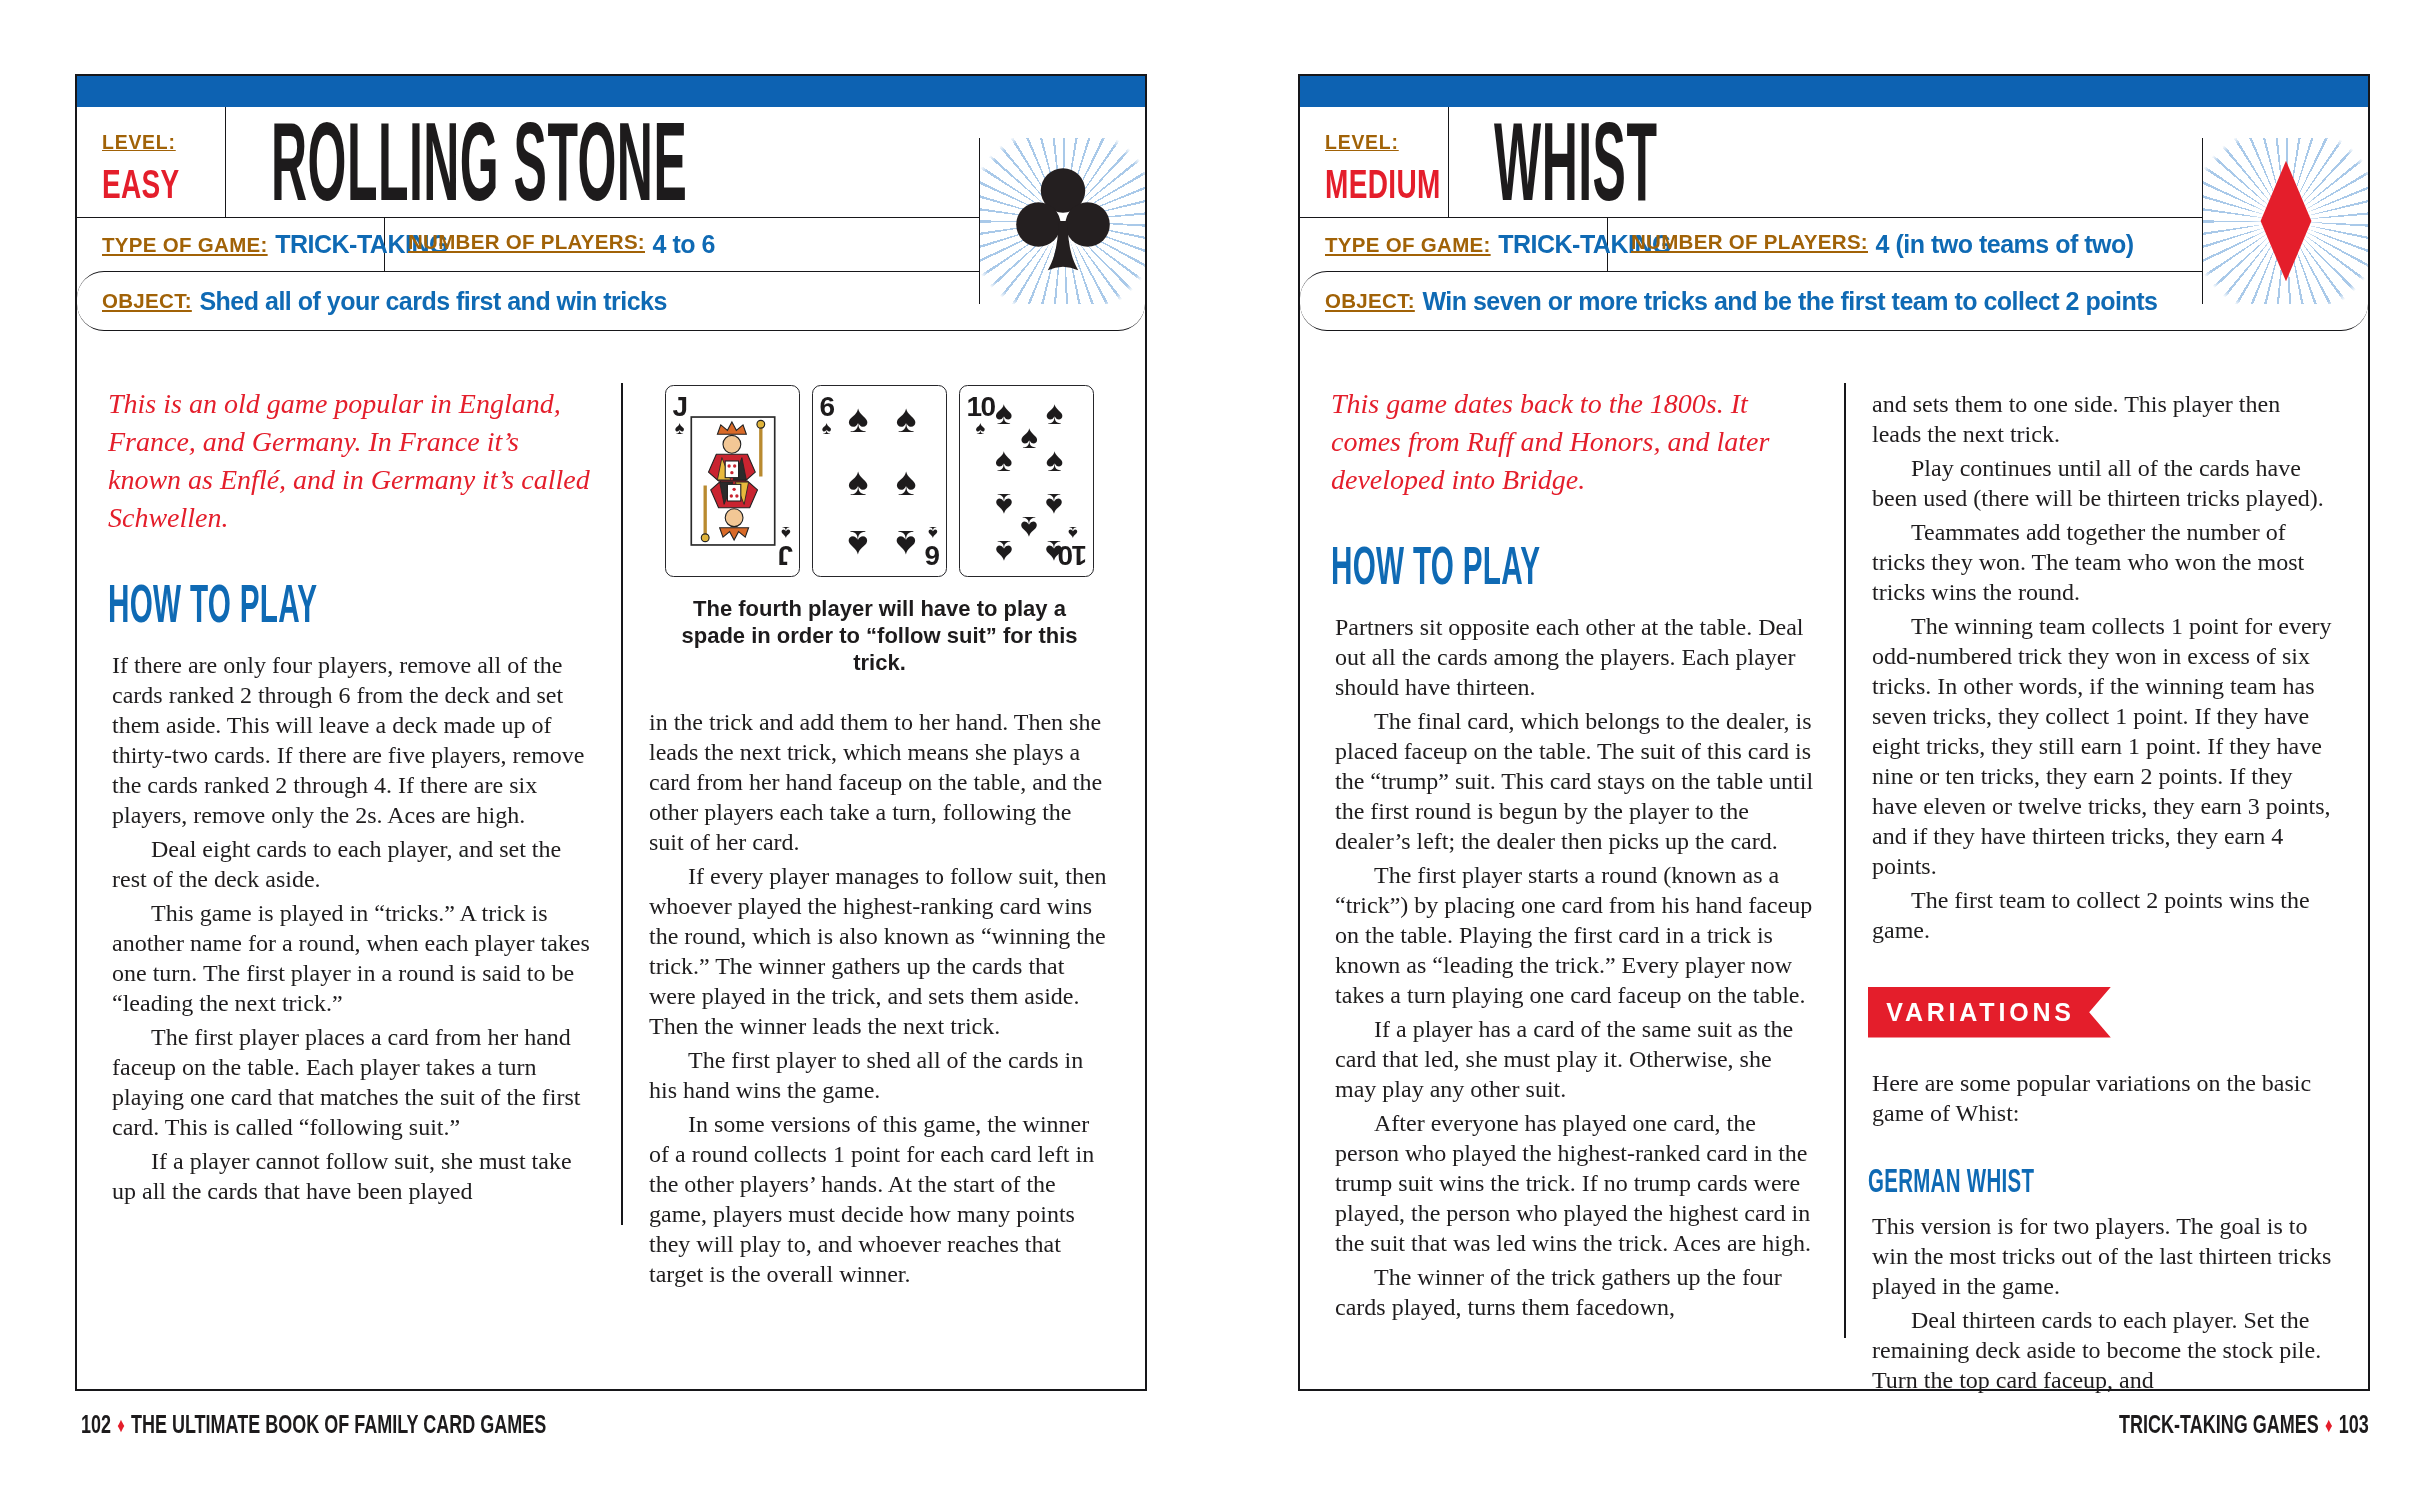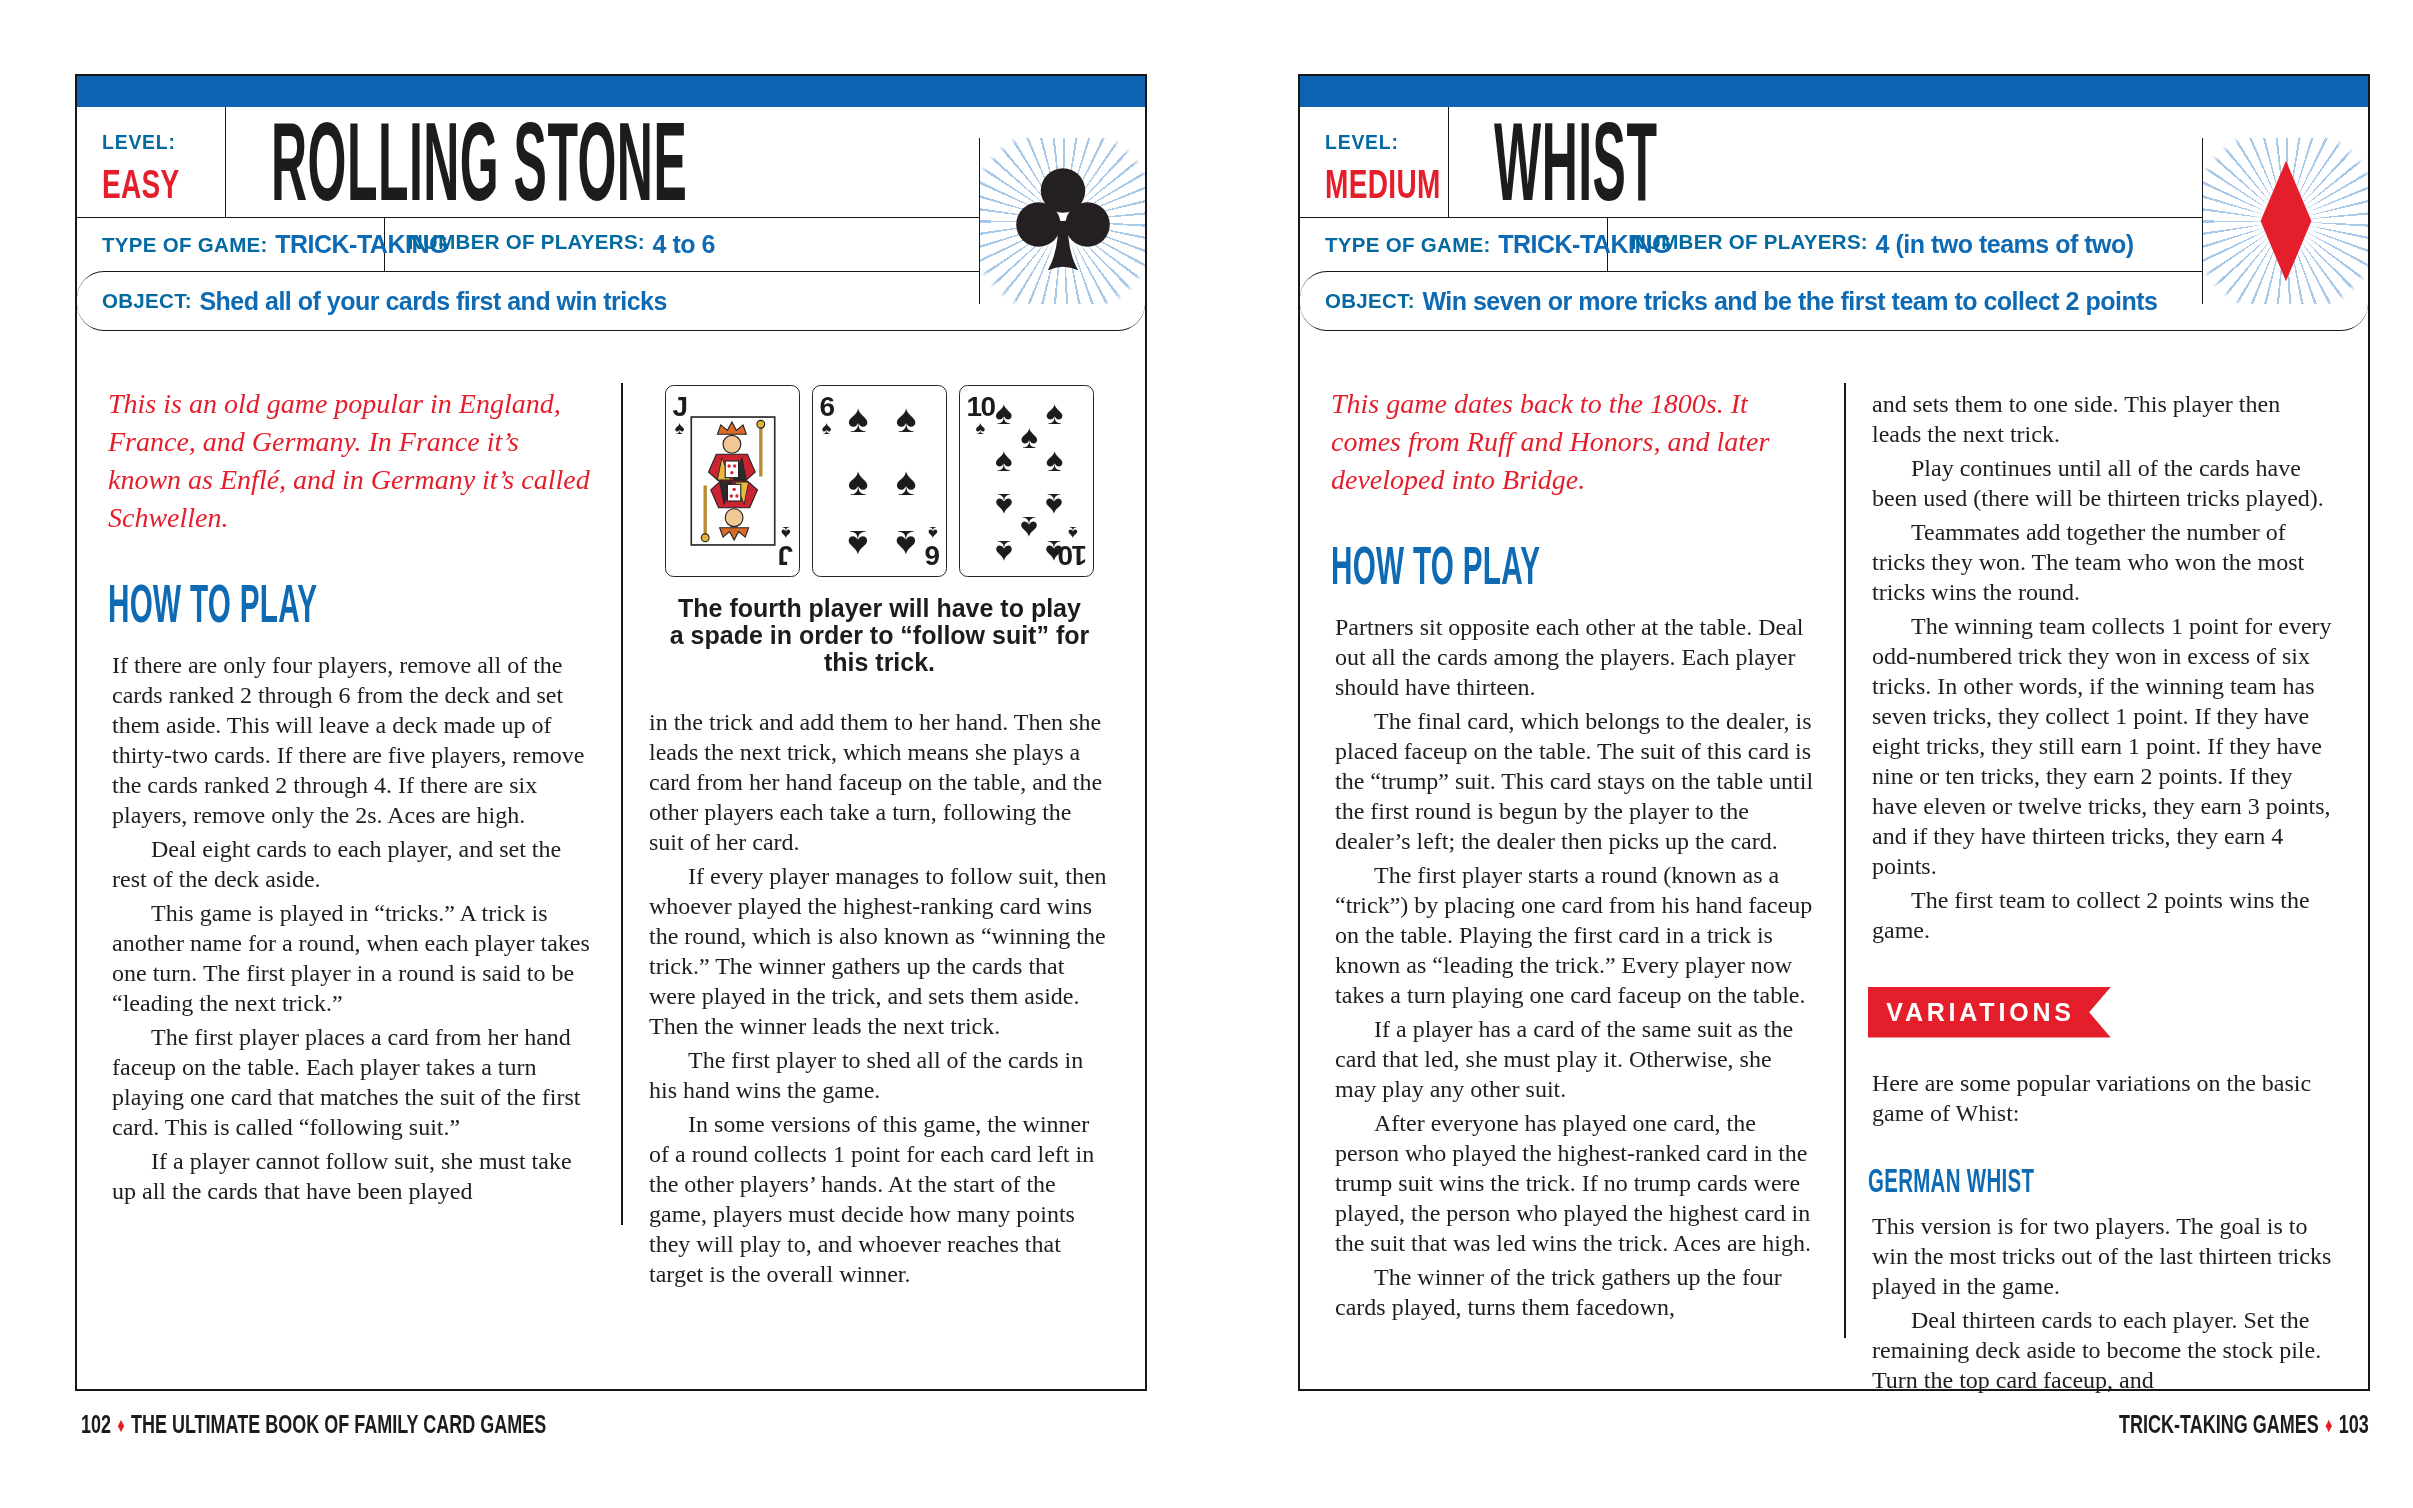--- a/index.html
+++ b/index.html
@@ -34,21 +34,21 @@
   .hrow2{margin-right:165px;height:53px;display:flex;align-items:center;}
   .level-cell{width:149px;border-right:1.6px solid #17171a;box-sizing:border-box;padding:24px 0 0 25px;}
   .title-cell{flex:1;display:flex;align-items:center;padding-left:45px;overflow:hidden;}
   .type-cell{width:308px;border-right:1.6px solid #17171a;box-sizing:border-box;height:100%;display:flex;align-items:center;padding-left:25px;}
   .players-cell{flex:1;display:flex;align-items:flex-start;padding-left:23px;}
   .object-row{
     height:60px;border-top:1.6px solid #17171a;border-bottom:1.6px solid #17171a;
     display:flex;align-items:center;padding-left:25px;box-sizing:border-box;border-radius:27px;
   }
 
-  .label{font-family:"Liberation Sans",sans-serif;font-weight:bold;font-size:20.5px;letter-spacing:0.3px;color:#0369a1;white-space:nowrap;}
+  .label{font-family:"Liberation Sans",sans-serif;font-weight:bold;font-size:20.5px;letter-spacing:0.3px;color:#a16207;white-space:nowrap;text-decoration:underline;}
   .level-label{font-size:19.4px;letter-spacing:0.8px;}
   .blue-val{font-family:"Liberation Sans",sans-serif;font-weight:bold;font-size:25px;letter-spacing:-0.5px;color:#0f6ab4;white-space:nowrap;margin-left:7.6px;}
   .t-level{
     font-family:"Liberation Sans",sans-serif;font-weight:bold;font-size:40px;color:#e41e2b;
     display:inline-block;transform:scaleX(.7);transform-origin:0 50%;white-space:nowrap;margin-top:7.6px;letter-spacing:0.5px;
   }
   .t-title{
     font-family:"Liberation Sans",sans-serif;font-weight:bold;font-size:111px;color:#1d1b1c;
     display:inline-block;transform:scaleX(.45);transform-origin:0 50%;white-space:nowrap;letter-spacing:1.1px;
   }
@@ -86,21 +86,21 @@
   .corner{position:absolute;text-align:center;line-height:1;font-family:"Liberation Sans",sans-serif;font-weight:bold;color:#1d1b1c;}
   .corner .rk{font-size:28px;letter-spacing:-1.6px;display:block;}
   .corner .ss{font-size:18.3px;display:block;margin-top:-1.1px;}
   .corner.tl{top:6.5px;left:6.5px;}
   .corner.br{bottom:6.5px;right:6.5px;transform:rotate(180deg);}
   .pip{position:absolute;font-size:39px;color:#1d1b1c;transform:translate(-50%,-50%);line-height:1;}
   .pip.r{transform:translate(-50%,-50%) rotate(180deg);}
   .card-10 .pip{font-size:33px;}
   .jack-art{position:absolute;left:50%;top:50%;transform:translate(-50%,-50%);}
   .caption{
-    font-family:"Liberation Sans",sans-serif;font-weight:bold;font-size:25px;line-height:27px;
+    font-family:"Liberation Sans",sans-serif;font-weight:bold;font-size:22px;line-height:27px;
     text-align:center;width:421px;margin:18.3px auto 0;color:#1d1b1c;
   }
   .after-cards{margin-top:31px;}
 
   
   .ribbon{
     background:#e41e2b;color:#fff;display:inline-block;
     font-family:"Liberation Sans",sans-serif;font-weight:bold;font-size:25px;letter-spacing:3.8px;
     padding:10.8px 36px 10.8px 18.3px;margin:38px 0 26px 0;
     clip-path:polygon(0 0,100% 0,calc(100% - 21.6px) 50%,100% 100%,0 100%);

